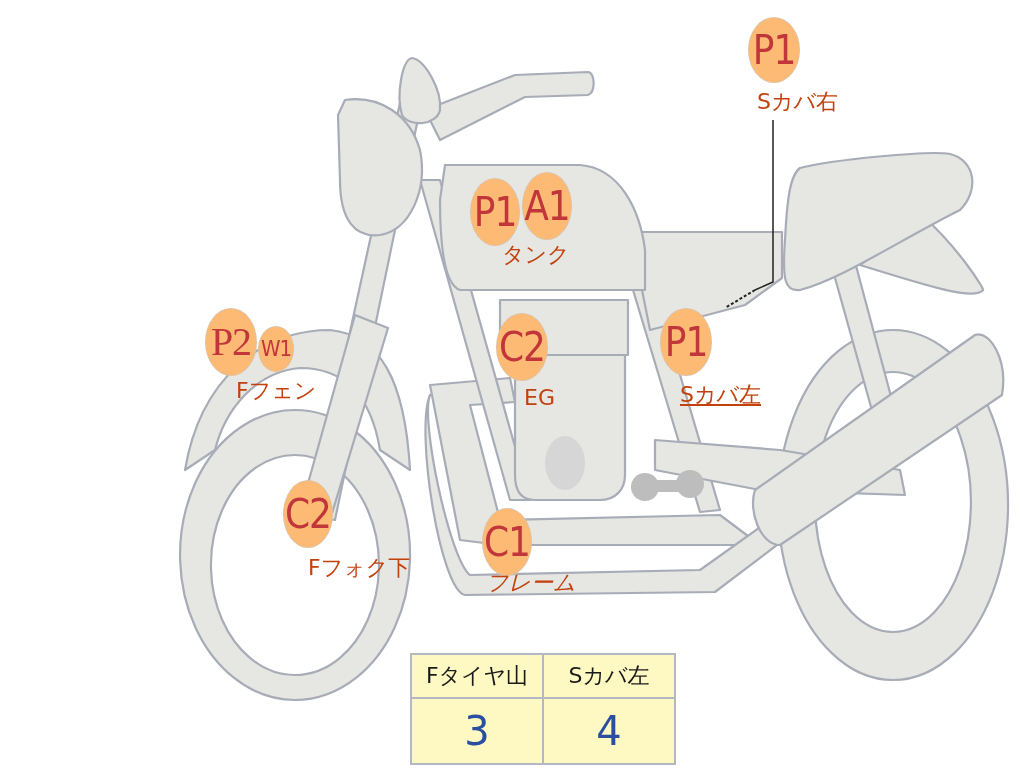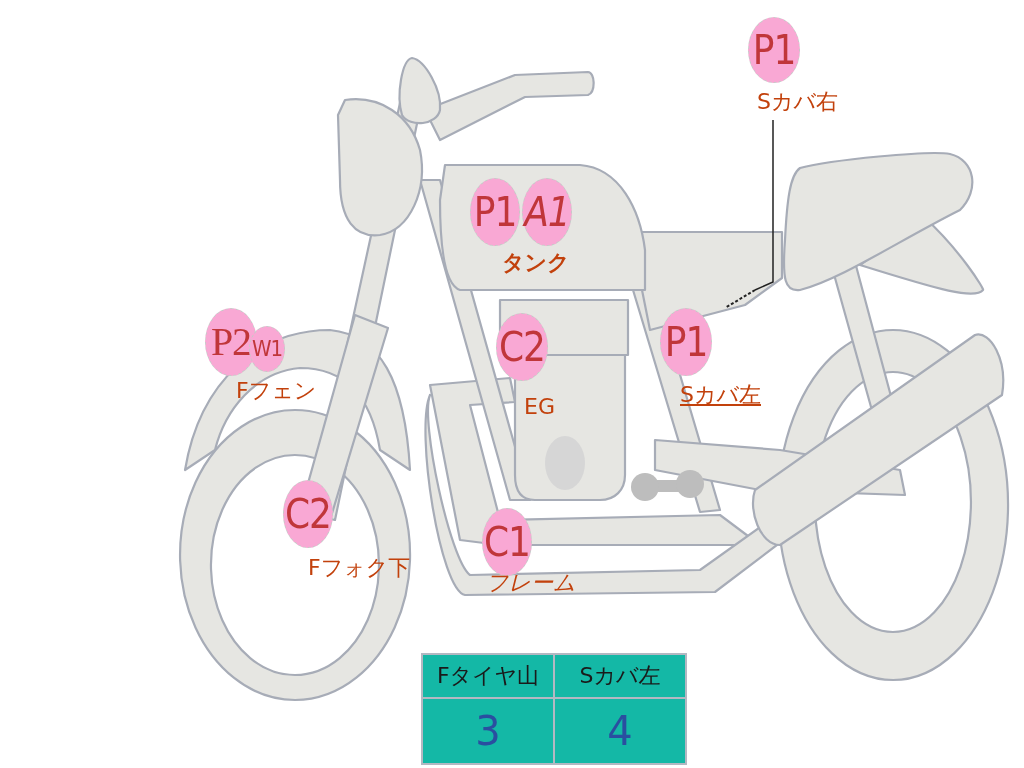--- a/index.html
+++ b/index.html
@@ -1,24 +1,24 @@
 <!DOCTYPE html>
 <html><head>
 <meta charset="utf-8">
 <style>
   html,body{margin:0;padding:0;background:#ffffff;}
   body{width:1024px;height:768px;position:relative;overflow:hidden;font-family:"DejaVu Sans","Liberation Sans",sans-serif;}
   svg.bike{position:absolute;left:0;top:0;}
   .part{fill:#e6e6e2;stroke:#a7acb7;stroke-width:2.2;stroke-linejoin:round;}
-  .badge{position:absolute;border:1.5px dashed #c8c8c8;border-radius:50%;background:#f9a8d4;color:#c0363a;
+  .badge{position:absolute;border:1.5px dashed #c8c8c8;border-radius:50%;background:#fdba74;color:#c0363a;
          font-family:"DejaVu Sans Condensed","DejaVu Sans","Liberation Sans",sans-serif;
          display:flex;align-items:center;justify-content:center;font-size:40px;letter-spacing:-1px;line-height:1;}
   .badge.small{font-size:22px;}
   .lbl{position:absolute;color:#c2410c;font-size:22px;white-space:nowrap;font-family:"DejaVu Sans","Liberation Sans",sans-serif;}
-  table.tread{position:absolute;left:421px;top:653px;border-collapse:collapse;background:#14b8a6;}
+  table.tread{position:absolute;left:410px;top:653px;border-collapse:collapse;background:#fef9c3;}
   table.tread td{border:2px solid #b3b8c2;width:128px;text-align:center;}
   table.tread td.h{height:40px;font-size:22px;color:#1a1a1a;}
   table.tread td.v{height:62px;font-size:40px;color:#2a4fa0;}
 </style>
 </head>
 <body>
 
 <svg class="bike" width="1024" height="768" viewBox="0 0 1024 768">
 
   <path class="part" fill-rule="evenodd" d="M893,330 a115,175 0 1,0 0.1,0 Z M893,372 a78,130 0 1,1 -0.1,0 Z"></path>
@@ -67,29 +67,29 @@
   <path class="part" d="M755,490 L975,335 C990,330 1008,360 1002,395 L780,545 C760,545 748,510 755,490 Z"></path>
 
   <path d="M773,120 L773,282 L755,290" stroke="#222" stroke-width="1.5" fill="none"></path>
   <path d="M755,290 L725,308" stroke="#222" stroke-width="2" stroke-dasharray="3,2" fill="none"></path>
 </svg>
 
 <div class="badge" style="left:748px;top:17px;width:50px;height:64px;">P1</div>
 <div class="lbl" style="left:757px;top:87px;">Sカバ右</div>
 
 <div class="badge" style="left:470px;top:178px;width:48px;height:66px;">P1</div>
-<div class="badge" style="left:522px;top:178px;width:48px;height:66px;font-style:italic;">A1</div>
-<div class="lbl" style="left:502px;top:248px;font-weight:bold;">タンク</div>
+<div class="badge" style="left:522px;top:172px;width:48px;height:66px;">A1</div>
+<div class="lbl" style="left:502px;top:240px;">タンク</div>
 
 <div class="badge" style="left:205px;top:308px;width:50px;height:66px;font-family:Liberation Serif, serif;">P2</div>
-<div class="badge small" style="left:249px;top:326px;width:34px;height:44px;">W1</div>
+<div class="badge small" style="left:258px;top:326px;width:34px;height:44px;">W1</div>
 <div class="lbl" style="left:236px;top:376px;text-align:center;">Fフェン</div>
 
 <div class="badge" style="left:496px;top:313px;width:50px;height:66px;">C2</div>
-<div class="lbl" style="left:524px;top:394px;text-align:right;">EG</div>
+<div class="lbl" style="left:524px;top:385px;text-align:right;">EG</div>
 
 <div class="badge" style="left:660px;top:308px;width:50px;height:66px;">P1</div>
 <div class="lbl" style="left:680px;top:380px;text-decoration:underline;">Sカバ左</div>
 
 <div class="badge" style="left:283px;top:480px;width:48px;height:66px;">C2</div>
 <div class="lbl" style="left:296px;top:553px;margin-left:12px;">Fフォク下</div>
 
 <div class="badge" style="left:482px;top:508px;width:48px;height:66px;">C1</div>
 <div class="lbl" style="left:486px;top:568px;font-style:italic;">フレーム</div>
 

